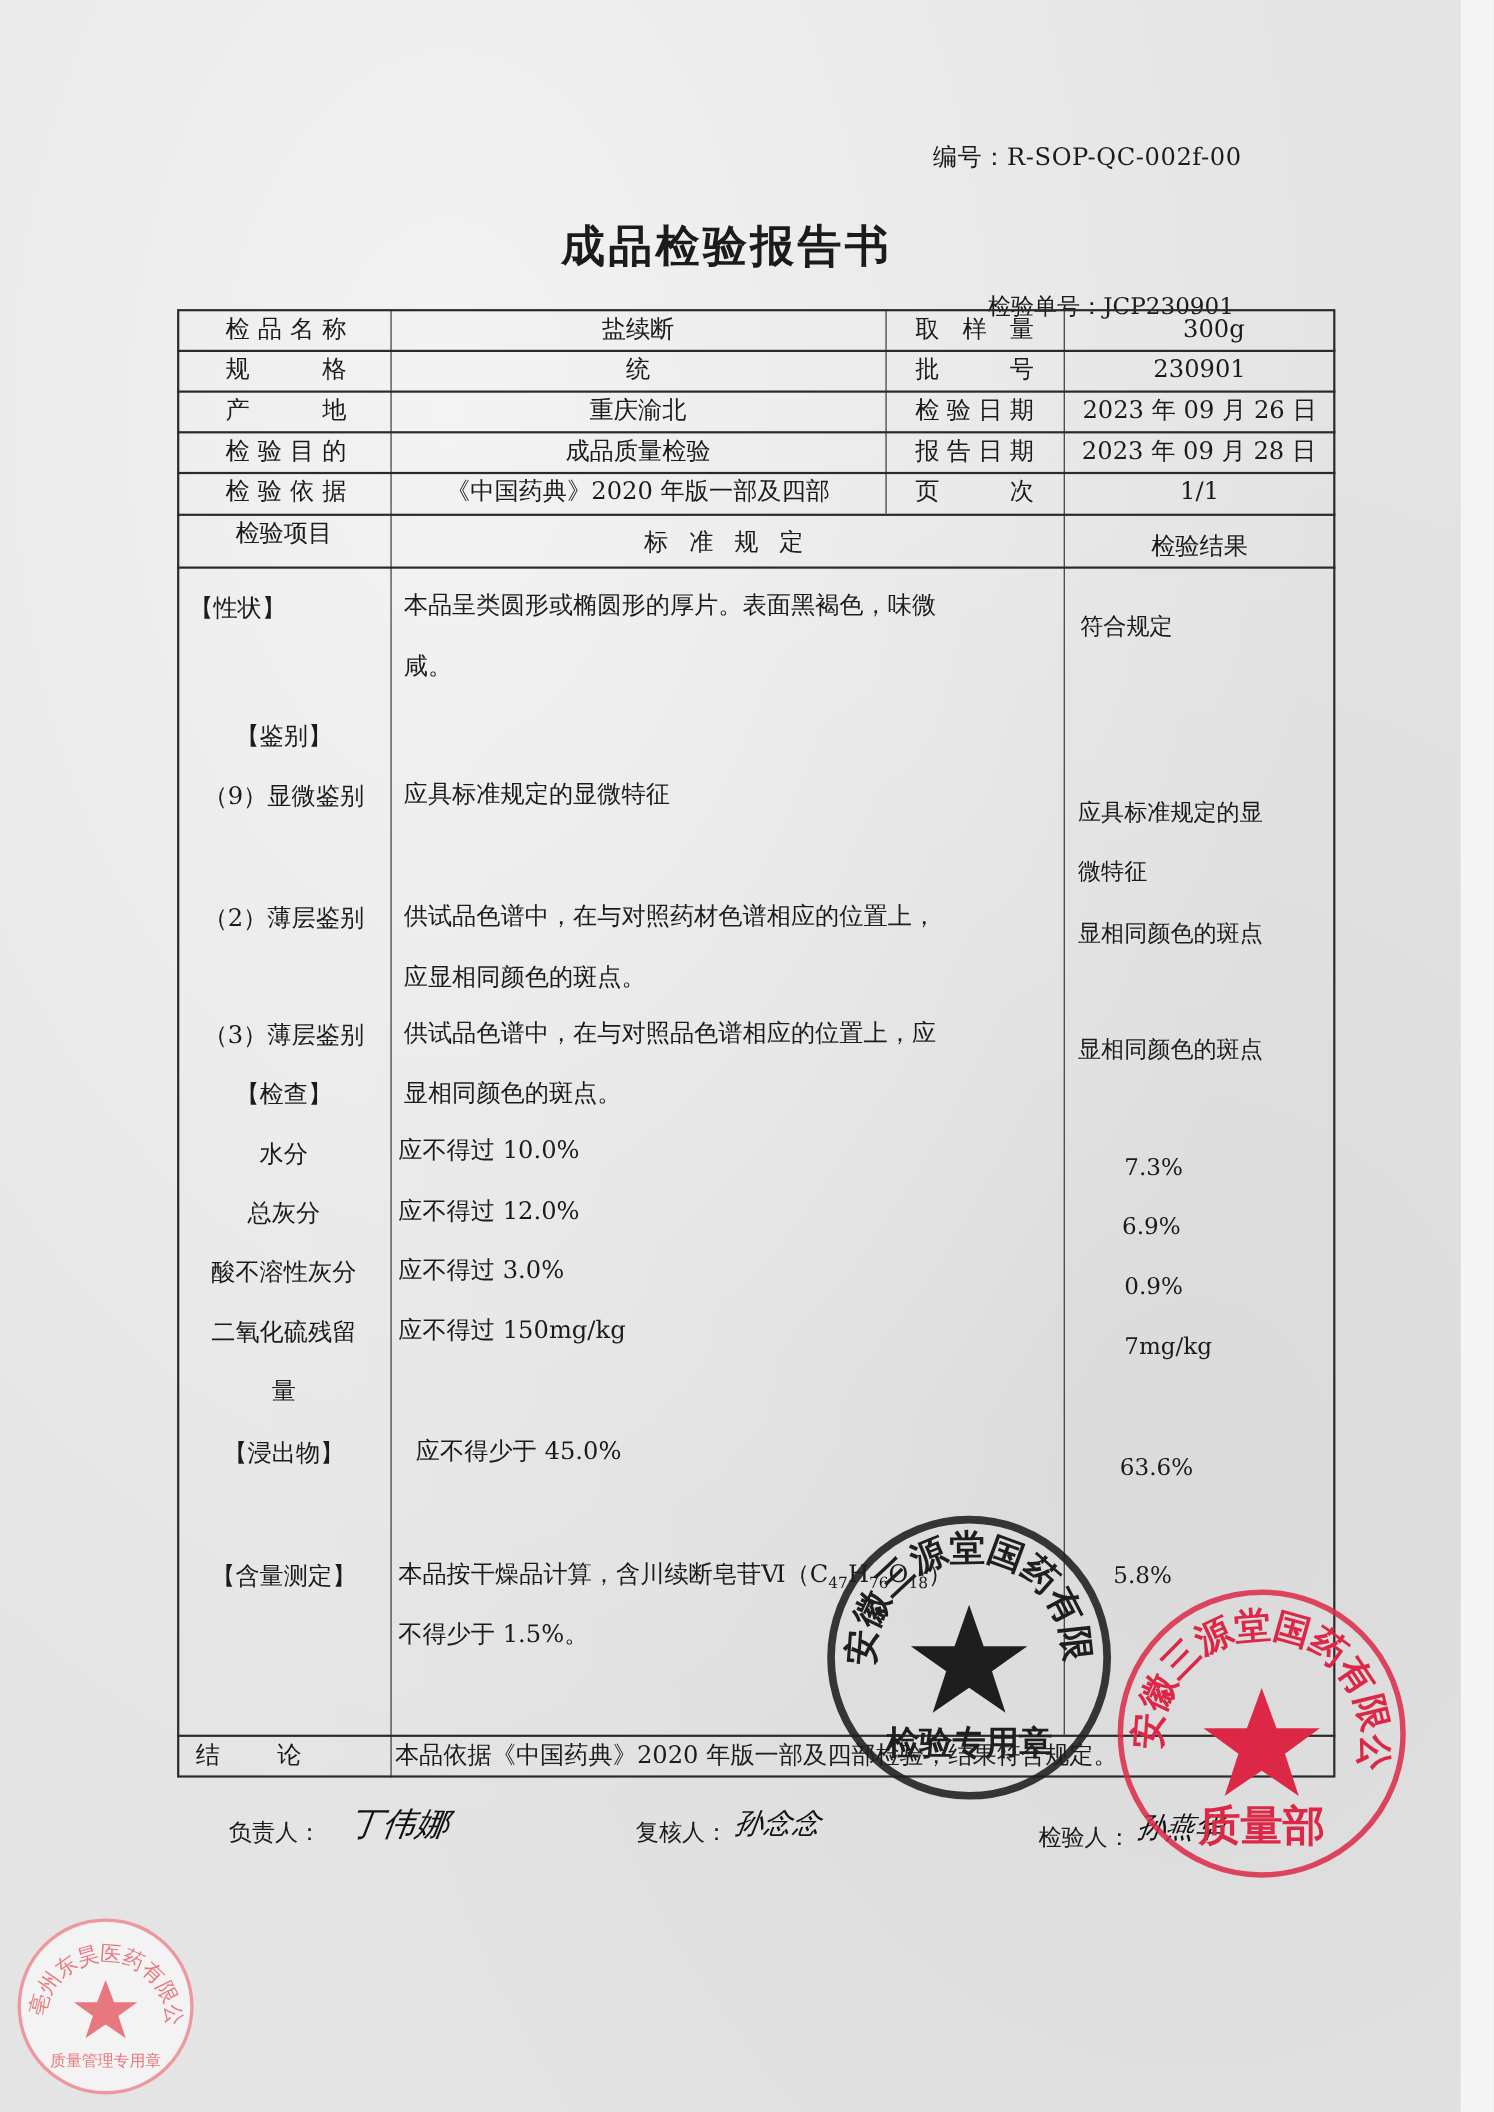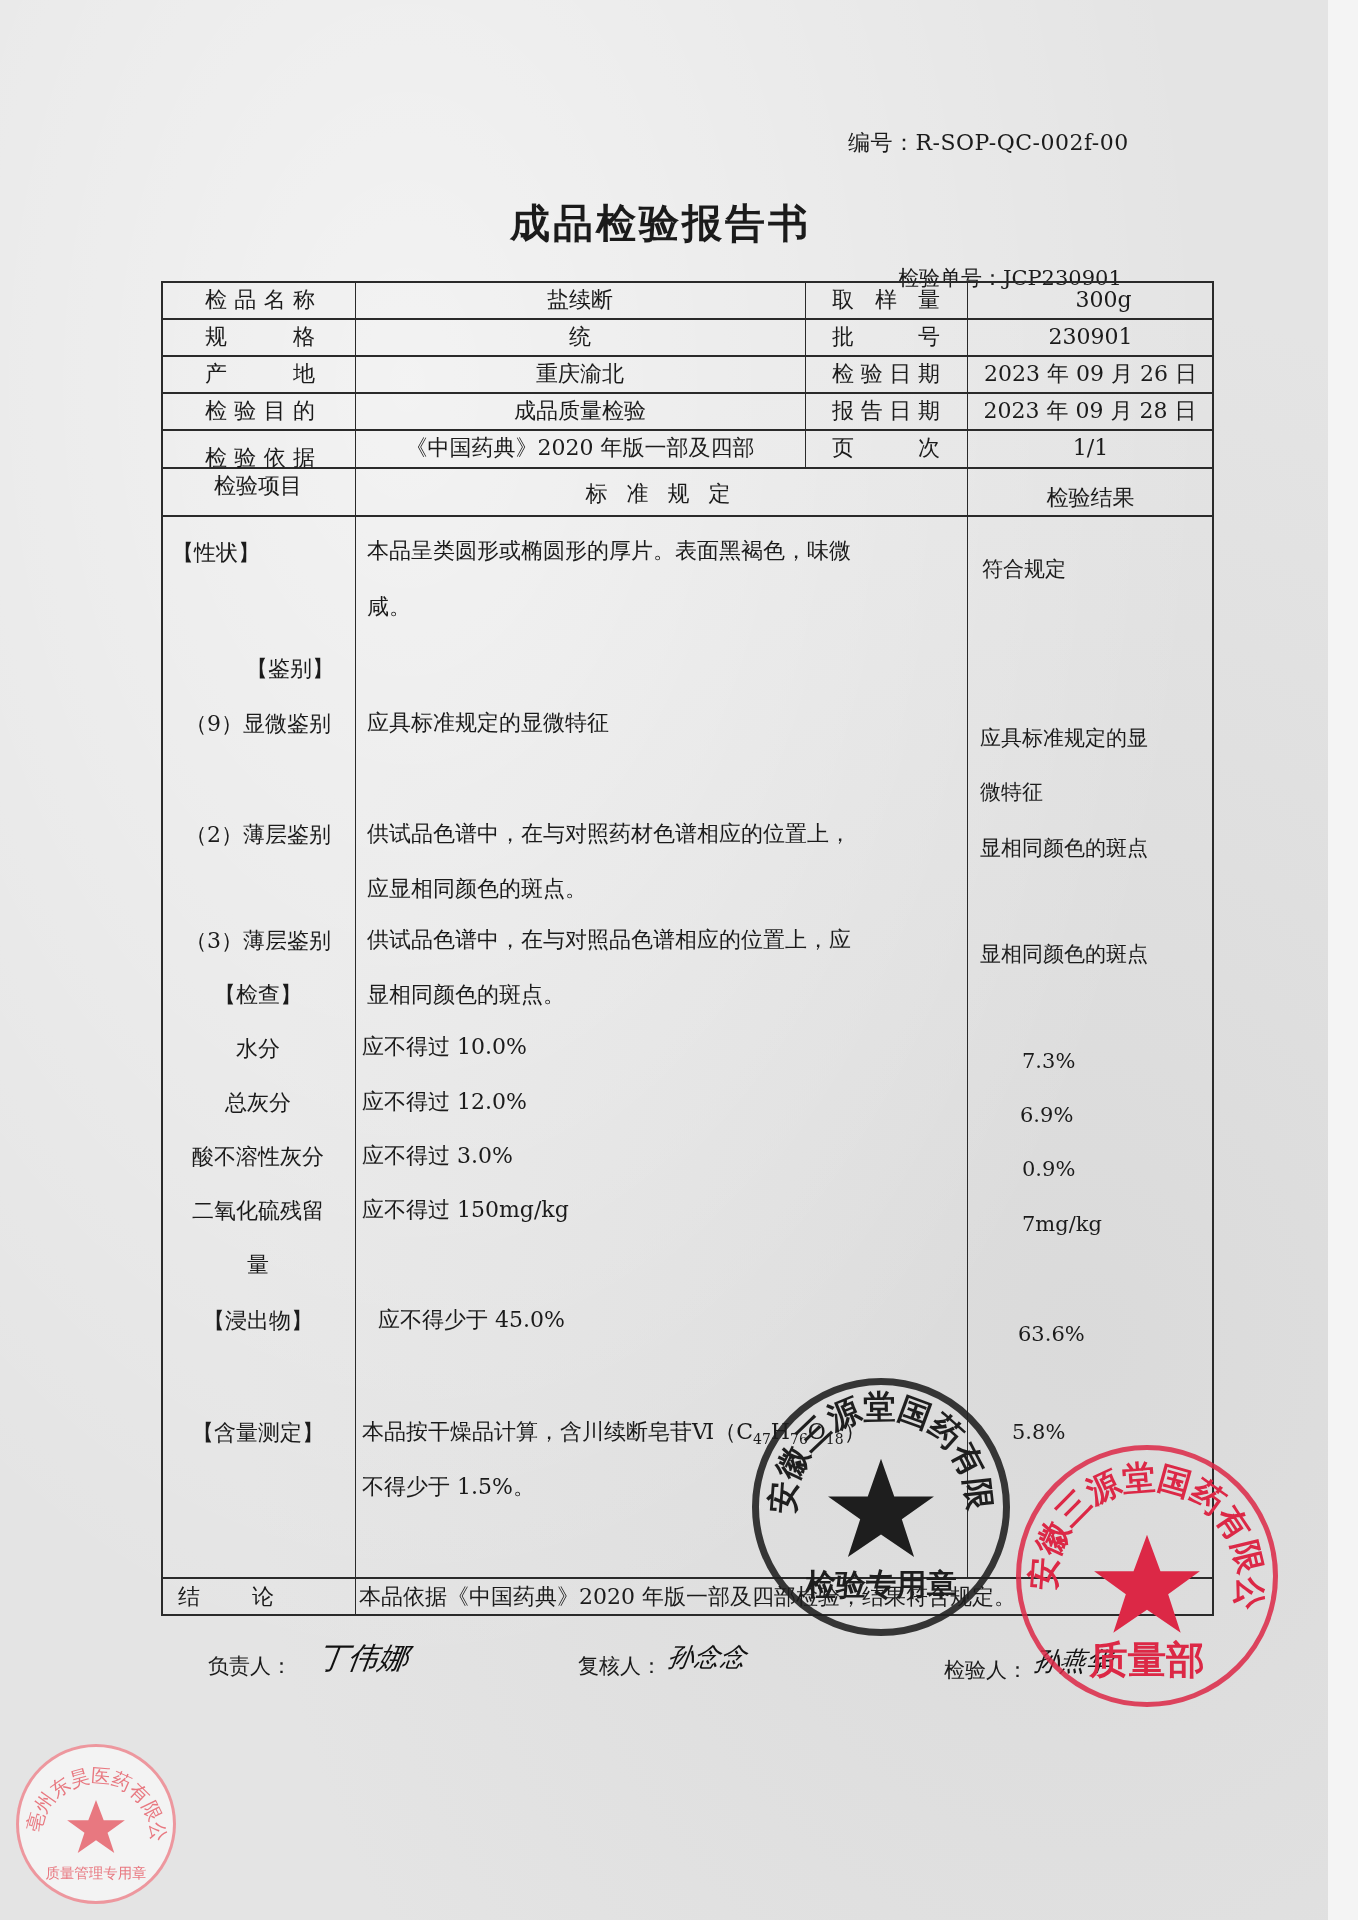--- a/index.html
+++ b/index.html
@@ -67,21 +67,21 @@
 <div class="vline" style="left:967px;top:281px;height:1296px;"></div>
 
 <div class="cell lbl" style="left:205px;top:282px;width:110px;">检品名称</div>
 <div class="cell" style="left:357px;top:282px;width:446px;">盐续断</div>
 <div class="cell lbl" style="left:205px;top:319px;width:110px;">规　　格</div>
 <div class="cell" style="left:357px;top:319px;width:446px;">统</div>
 <div class="cell lbl" style="left:205px;top:356px;width:110px;">产　　地</div>
 <div class="cell" style="left:357px;top:356px;width:446px;">重庆渝北</div>
 <div class="cell lbl" style="left:205px;top:393px;width:110px;">检验目的</div>
 <div class="cell" style="left:357px;top:393px;width:446px;">成品质量检验</div>
-<div class="cell lbl" style="left:205px;top:430px;width:110px;margin-top:10px;">检验依据</div>
+<div class="cell lbl" style="left:205px;top:430px;width:110px;">检验依据</div>
 <div class="cell" style="left:357px;top:430px;width:446px;">《中国药典》2020 年版一部及四部</div>
 
 <div class="cell lbl" style="left:832px;top:282px;width:108px;">取 样 量</div>
 <div class="cell" style="left:969px;top:282px;width:269px;">300g</div>
 <div class="cell lbl" style="left:832px;top:319px;width:108px;">批　　号</div>
 <div class="cell" style="left:969px;top:319px;width:243px;">230901</div>
 <div class="cell lbl" style="left:832px;top:356px;width:108px;">检验日期</div>
 <div class="cell" style="left:969px;top:356px;width:243px;">2023 年 09 月 26 日</div>
 <div class="cell lbl" style="left:832px;top:393px;width:108px;">报告日期</div>
 <div class="cell" style="left:969px;top:393px;width:242px;">2023 年 09 月 28 日</div>
@@ -90,21 +90,21 @@
 
 <div class="cell" style="left:163px;top:468px;width:190px;">检验项目</div>
 <div class="cell" style="left:357px;top:476px;width:608px;letter-spacing:6px;">标 准 规 定</div>
 <div class="cell" style="left:969px;top:480px;width:243px;">检验结果</div>
 
 <div class="item" style="top:538px;text-align:left;left:172px;">【性状】</div>
 <div class="txt" style="left:367px;top:524px;">本品呈类圆形或椭圆形的厚片。表面黑褐色，味微</div>
 <div class="txt" style="left:367px;top:580px;">咸。</div>
 <div class="res" style="left:982px;top:555px;">符合规定</div>
 
-<div class="item" style="top:654px;padding-left:32px;">【鉴别】</div>
+<div class="item" style="top:654px;">【鉴别】</div>
 
 <div class="item" style="top:709px;">（9）显微鉴别</div>
 <div class="txt" style="left:367px;top:696px;">应具标准规定的显微特征</div>
 <div class="res" style="left:980px;top:724px;">应具标准规定的显</div>
 <div class="res" style="left:980px;top:778px;">微特征</div>
 
 <div class="item" style="top:820px;">（2）薄层鉴别</div>
 <div class="txt" style="left:367px;top:807px;">供试品色谱中，在与对照药材色谱相应的位置上，</div>
 <div class="txt" style="left:367px;top:862px;">应显相同颜色的斑点。</div>
 <div class="res" style="left:980px;top:834px;">显相同颜色的斑点</div>

